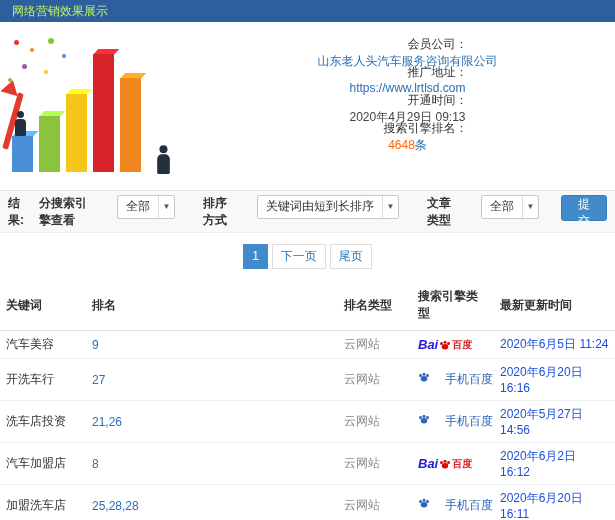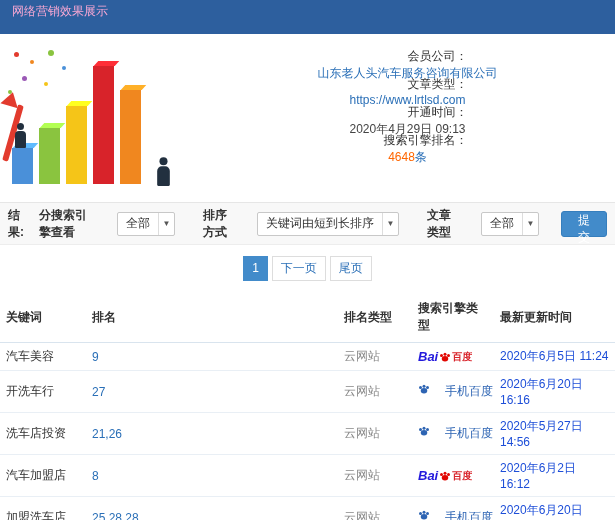--- a/index.html
+++ b/index.html
@@ -1,21 +1,21 @@
 <!DOCTYPE html>
 <html><head>
 <meta charset="utf-8">
 <style>
   * { margin:0; padding:0; box-sizing:border-box; }
   html,body { width:615px; height:520px; }
   body { font-family:"Liberation Sans","DejaVu Sans",sans-serif; font-size:12px; color:#333; background:#fff; overflow:hidden; }
   a { text-decoration:none; }
 
   
-  .topbar { height:34px; line-height:22px; background:#2d5f9e; color:#f9a8d4; padding-left:12px; font-size:12px; }
+  .topbar { height:22px; line-height:22px; background:#2d5f9e; color:#bef264; padding-left:12px; font-size:12px; }
 
   
   .info-section { display:flex; border-bottom:1px solid #e6e6e6; padding:8px 0 10px; }
   .chart-art { width:190px; height:150px; position:relative; flex:none; }
   .bar { position:absolute; bottom:8px; width:21px; }
   .bar::before { content:""; position:absolute; top:-5px; left:3px; width:100%; height:5px; background:inherit; filter:brightness(1.3); transform:skewX(-42deg); }
   .bar1 { left:12px;  height:36px;  background:#4a90d9; }
   .bar2 { left:39px;  height:56px;  background:#8ac43f; }
   .bar3 { left:66px;  height:78px;  background:#f5c518; }
   .bar4 { left:93px;  height:118px; background:#d8232a; }
@@ -34,21 +34,21 @@
   .info-label { width:130px; text-align:right; color:#333; flex:none; }
   .info-value { margin-left:10px; }
   a.info-link { color:#2a6fb7; }
   .plain-value { color:#444; }
   .rank-num { color:#f60; }
   .rank-unit { color:#2a6fb7; }
 
   
   .results-bar { display:flex; align-items:center; height:42px; background:#f8f8f8; border-bottom:1px solid #ededed; padding:0 8px; }
   .results-label { font-weight:bold; color:#333; }
-  .filter-group { margin-left:auto; display:flex; align-items:center; gap:22px; }
+  .filter-group { margin-left:auto; display:flex; gap:22px; }
   .filter-label { font-weight:bold; color:#333; margin-left:6px; }
   .select { display:inline-flex; align-items:center; height:24px; border:1px solid #c8c8c8; background:#fff; border-radius:2px; cursor:pointer; }
   .select .val { padding:0 8px; white-space:nowrap; color:#333; }
   .select .arr { width:16px; text-align:center; font-size:8px; color:#555; border-left:1px solid #ddd; align-self:stretch; line-height:22px; }
   .submit-btn { height:26px; padding:0 14px; background:#428bca; color:#fff; border:1px solid #357ebd; border-radius:3px; font-size:12px; cursor:pointer; }
 
   
   .pagination { display:flex; justify-content:center; gap:4px; margin:11px 0; }
   .page-item { min-width:24px; height:25px; line-height:23px; padding:0 8px; border:1px solid #ddd; color:#2a6fb7; text-align:center; background:#fff; cursor:pointer; }
   .page-item.active { background:#428bca; border-color:#428bca; color:#fff; }
@@ -101,21 +101,21 @@
         <div class="head"></div>
         <div class="torso"></div>
       </div>
   </div>
   <div class="info-rows">
     <div class="info-row">
       <span class="info-label">会员公司：</span>
       <a href="#" class="info-value info-link">山东老人头汽车服务咨询有限公司</a>
     </div>
     <div class="info-row">
-      <span class="info-label">文章类型：</span>
+      <span class="info-label">推广地址：</span>
       <a href="#" class="info-value info-link">https://www.lrtlsd.com</a>
     </div>
     <div class="info-row">
       <span class="info-label">开通时间：</span>
       <span class="info-value plain-value">2020年4月29日 09:13</span>
     </div>
     <div class="info-row">
       <span class="info-label">搜索引擎排名：</span>
       <span class="info-value"><span class="rank-num">4648</span><span class="rank-unit">条</span></span>
     </div>

